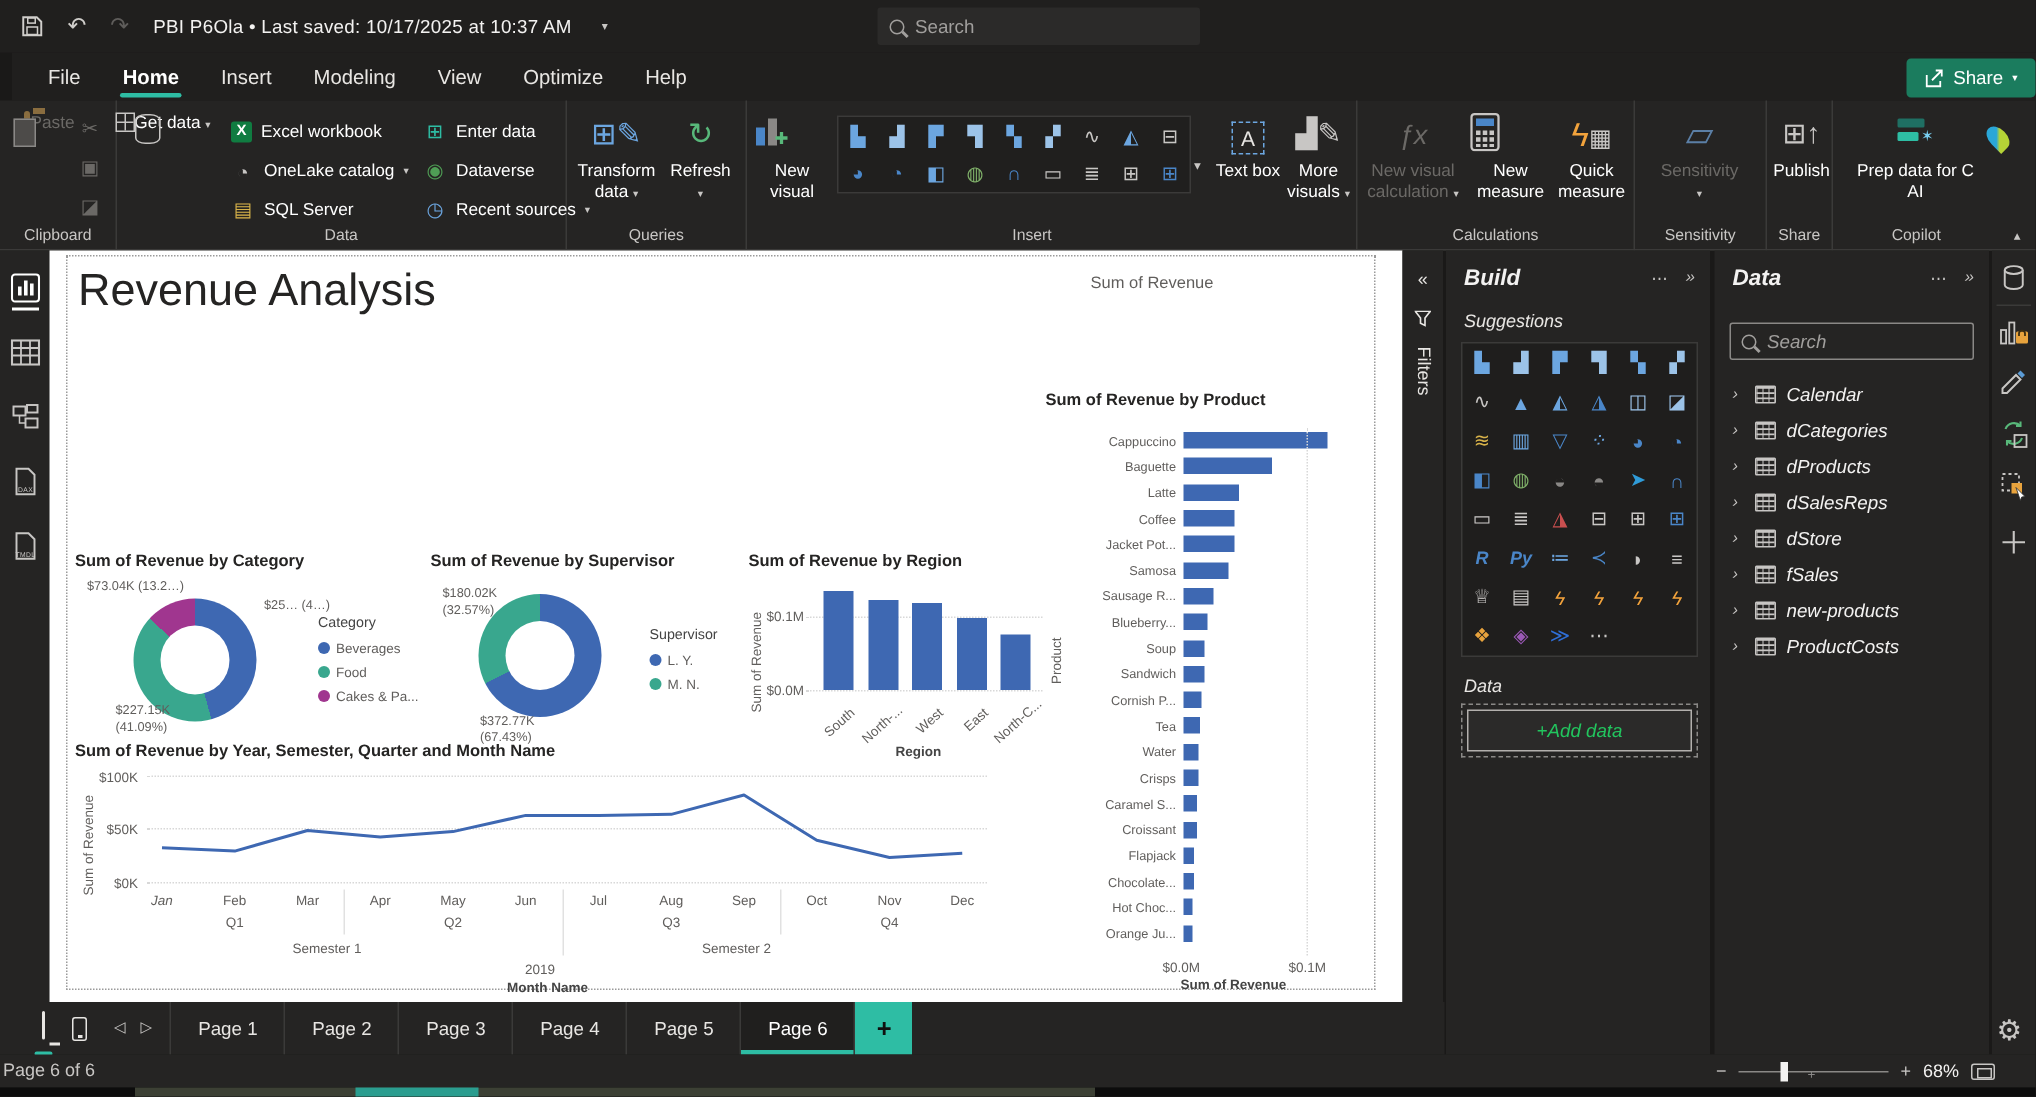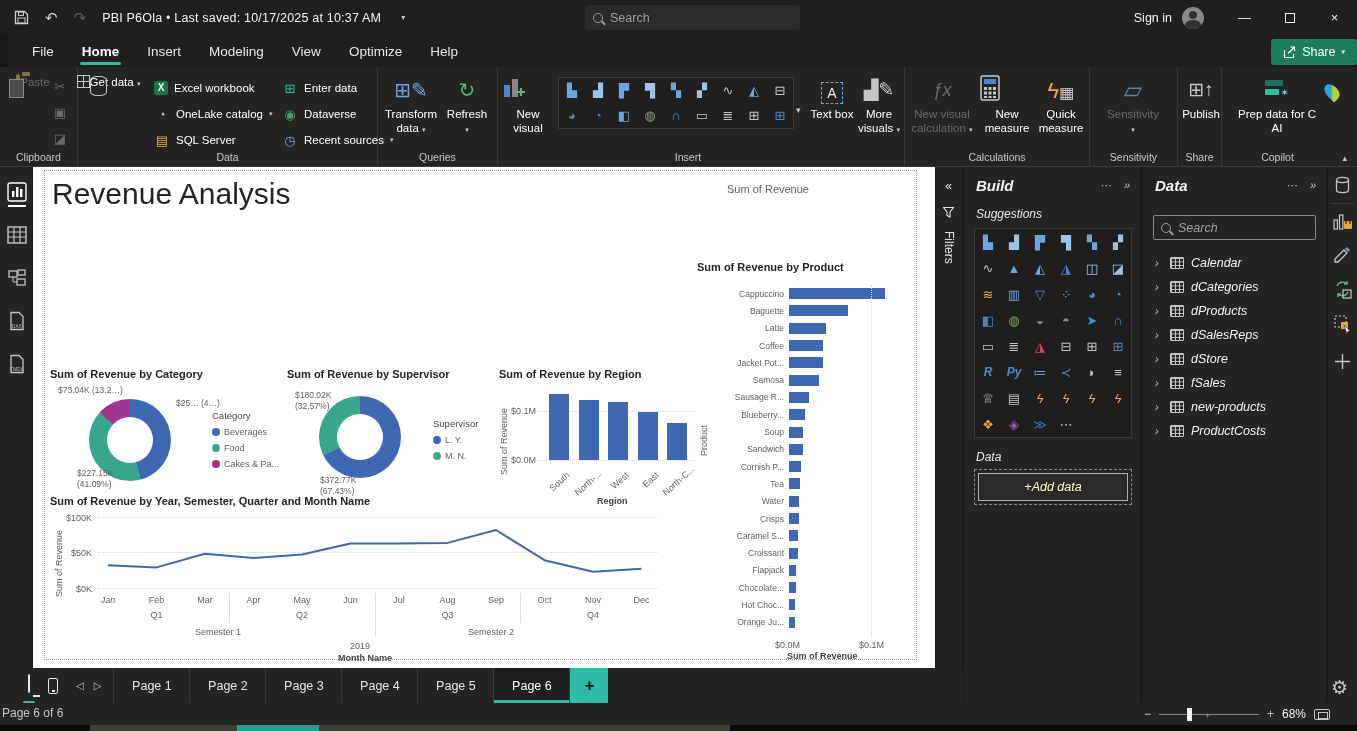--- a/index.html
+++ b/index.html
@@ -112,21 +112,21 @@
   .pane { position:absolute; top:167px; height:536px; background:#252423; color:#f3f2f1;font-style:italic; }
   .pane-head { position:absolute; top:10px; left:12px; right:10px; display:flex; align-items:center; }
   .pane-title { font-size:15px; font-weight:bold; }
   .pane-tools { margin-left:auto; display:flex; gap:12px; color:#c8c6c4; font-size:11px; cursor:pointer; }
   .sugg-label { position:absolute; top:40px; left:12px; font-size:12px; color:#e8e6e3; }
   .sugg-grid { position:absolute; top:61px; left:10px; width:158px; border:1px solid #3b3a39; background:#1f1e1d;
     display:grid; grid-template-columns:repeat(6,26px); grid-auto-rows:26px; padding:0 0 0 0; }
   .scell { display:flex; align-items:center; justify-content:center; font-size:13px; cursor:pointer; }
   .bdata-label { position:absolute; top:283px; left:12px; font-size:12px; color:#e8e6e3; }
   .adddata { position:absolute; top:302px; left:10px; width:158px; height:36px; border:1px dashed #8a8886; padding:3px; cursor:pointer; }
-  .adddata .inner { width:100%; height:100%; border:1px solid #b3b0ad; background:#2b2a29; color:#fef9c3; font-size:12.5px;
+  .adddata .inner { width:100%; height:100%; border:1px solid #b3b0ad; background:#2b2a29; color:#22c55e; font-size:12.5px;
     display:flex; align-items:center; justify-content:center; }
   .dsearch { position:absolute; top:48px; left:10px; width:163px; height:25px; border:1px solid #8a8886; border-radius:2px;
     display:flex; align-items:center; gap:7px; padding:0 7px; color:#a19f9d; font-size:12.5px; }
   .tlist { position:absolute; top:84px; left:6px; right:4px; }
   .trow { display:flex; align-items:center; height:24px; gap:7px; cursor:pointer; padding-left:6px; }
   .trow .tchev { color:#c8c6c4; font-size:11px; width:8px; }
   .tbl-ico { width:14px; height:12px; border:1px solid #c8c6c4; border-radius:1px;
     background:linear-gradient(#c8c6c4 0 1px,transparent 1px) 0 3.5px/100% 3.5px repeat-y,
                linear-gradient(90deg,#c8c6c4 0 1px,transparent 1px) 4px 0/4px 100% repeat-x; flex:0 0 auto; }
   .trow .tname { font-size:12.5px; color:#f3f2f1; }
@@ -186,29 +186,20 @@
           </svg>
       </span>
       <span class="tb-icon">↶</span>
       <span class="tb-icon dim">↷</span>
       <span class="tb-title">PBI P6Ola  •  Last saved: 10/17/2025 at 10:37 AM</span>
       <span class="tb-caret">▾</span>
     </div>
     <div class="searchbox">
       <span class="mag"></span>
       <span>Search</span>
-    </div>
-    <div class="tb-right">
-      <span class="signin">Sign in</span>
-      <span class="avatar"></span>
-      <div class="winbtn">—</div>
-      <div class="winbtn">
-          <span class="maxbox"></span>
-        </div>
-      <div class="winbtn">×</div>
     </div>
   </div>
 
   <div class="menubar">
     <div id="menu-items" style="display:flex; padding-left:10px;">
         <div class="menu-item">File</div>
         <div class="menu-item active">Home</div>
         <div class="menu-item">Insert</div>
         <div class="menu-item">Modeling</div>
         <div class="menu-item">View</div>

